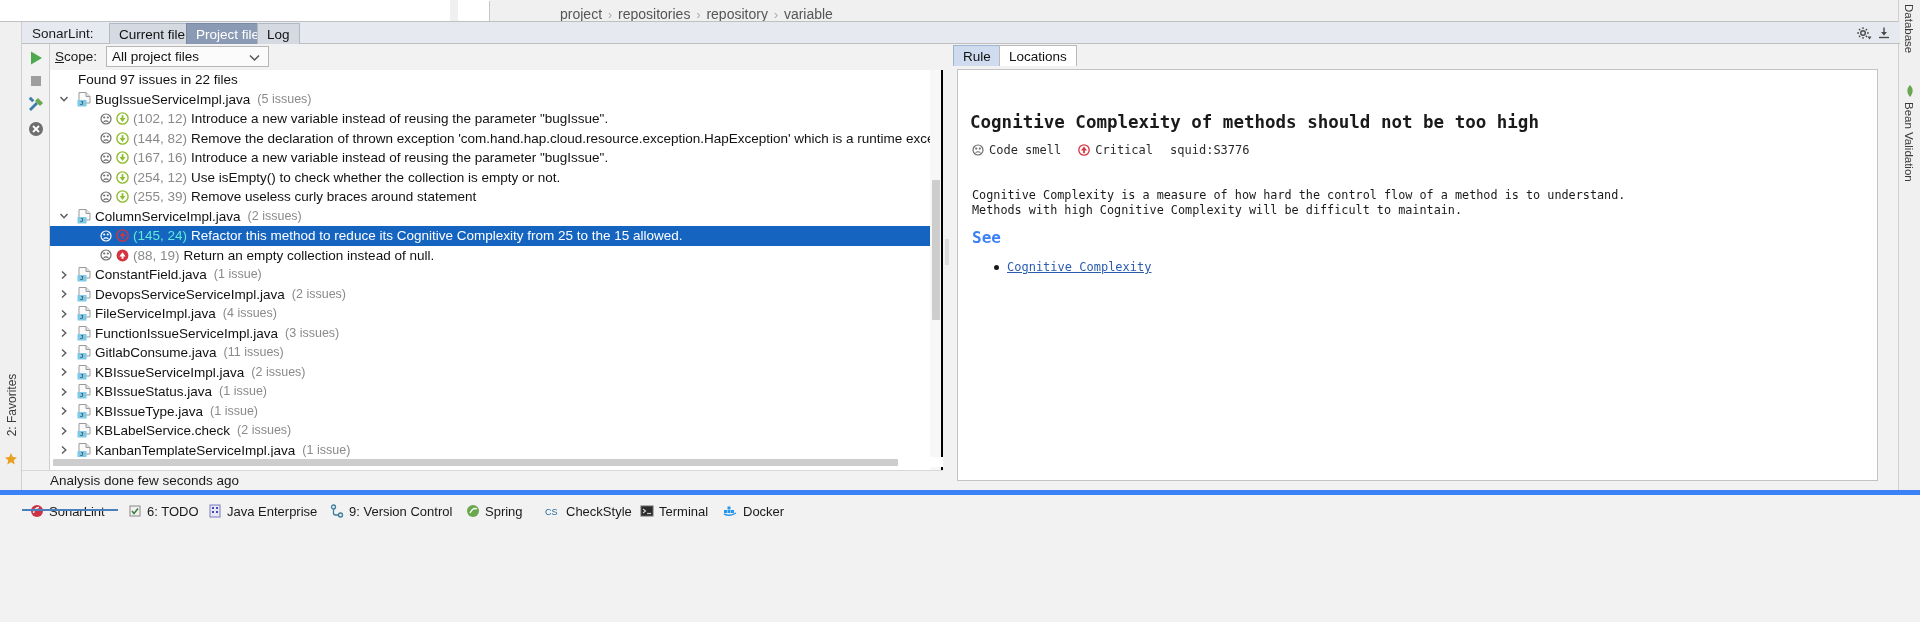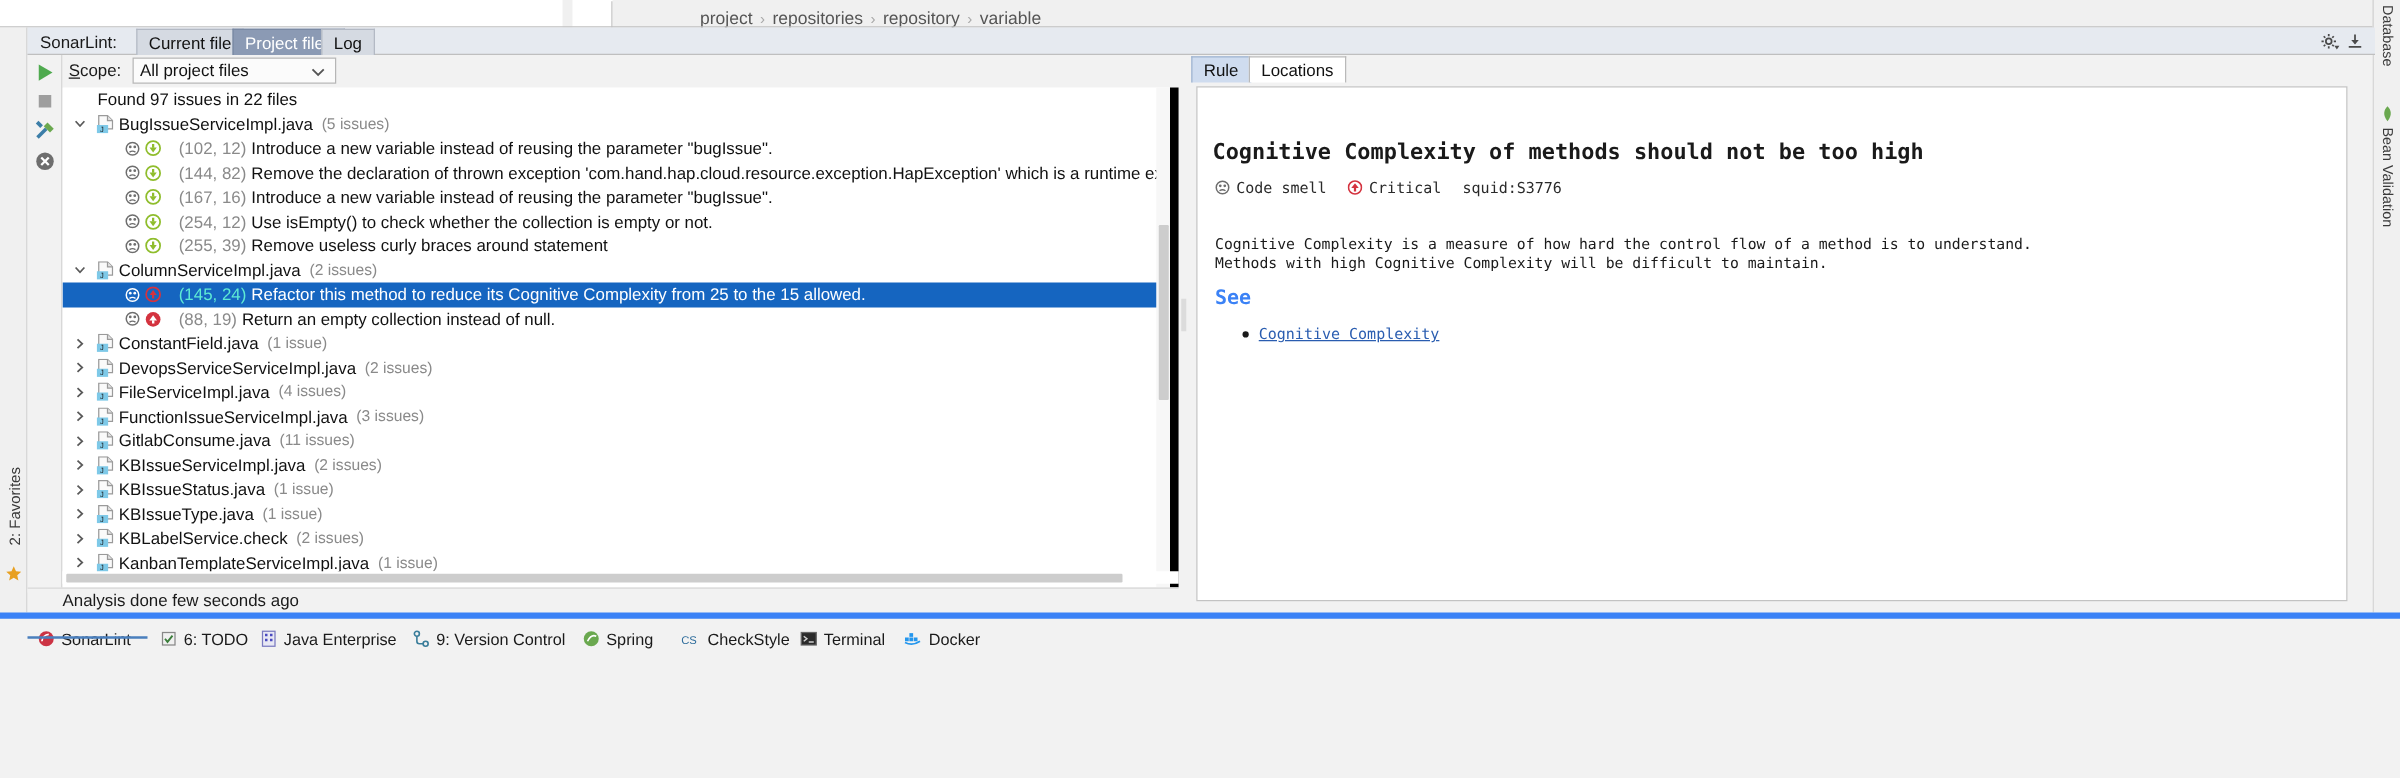--- a/index.html
+++ b/index.html
@@ -106,38 +106,38 @@
     display: flex; align-items: center;
     font-size: 13.5px; color: #111;
     padding-left: 5px;
   }
   .combo .chev { position: absolute; right: 8px; top: 7px; }
 
   
   .treepanel {
     position: absolute; left: 50px; top: 70px; width: 893px; height: 400px;
     background: #ffffff; overflow: hidden;
-    border-right: 7px solid #000000;
+    border-right: 2px solid #000000;
   }
   .treerow {
     position: relative; height: 19.5px; line-height: 19.5px;
     white-space: nowrap; font-size: 13.5px; color: #111;
     display: flex; align-items: center;
   }
   .treerow.summary { padding-left: 28px; }
   .treerow.filerow { padding-left: 9px; }
   .treerow.issuerow { padding-left: 48px; }
   .treerow.selected { background: #1565c0; color: #ffffff; }
   .twisty { width: 16px; display: inline-block; text-align: center; color: #5a5a5a; font-size: 12px; flex: 0 0 16px; }
   .jicon { width: 18px; flex: 0 0 18px; display: inline-flex; align-items: center; justify-content: center; }
   .fname { margin-left: 2px; }
   .issuecount { color: #8a8a8a; margin-left: 7px; font-size: 12.5px; }
   .sev1 { width: 16px; flex: 0 0 16px; display: inline-flex; align-items: center; justify-content: center; }
   .sev2 { width: 17px; flex: 0 0 17px; display: inline-flex; align-items: center; justify-content: center; }
-  .pos { color: #8a8a8a; margin-left: 12px; }
+  .pos { color: #8a8a8a; margin-left: 2px; }
   .treerow.selected .pos { color: #5eead4; }
   .msg { margin-left: 4px; }
 
   
   .tree-vscroll {
     position: absolute; right: 0; top: 0; width: 11px; height: 400px; background: #f7f7f7;
   }
   .tree-vscroll .thumb {
     position: absolute; left: 2px; top: 110px; width: 8px; height: 140px;
     background: #cdcdcd; border-radius: 1px;

